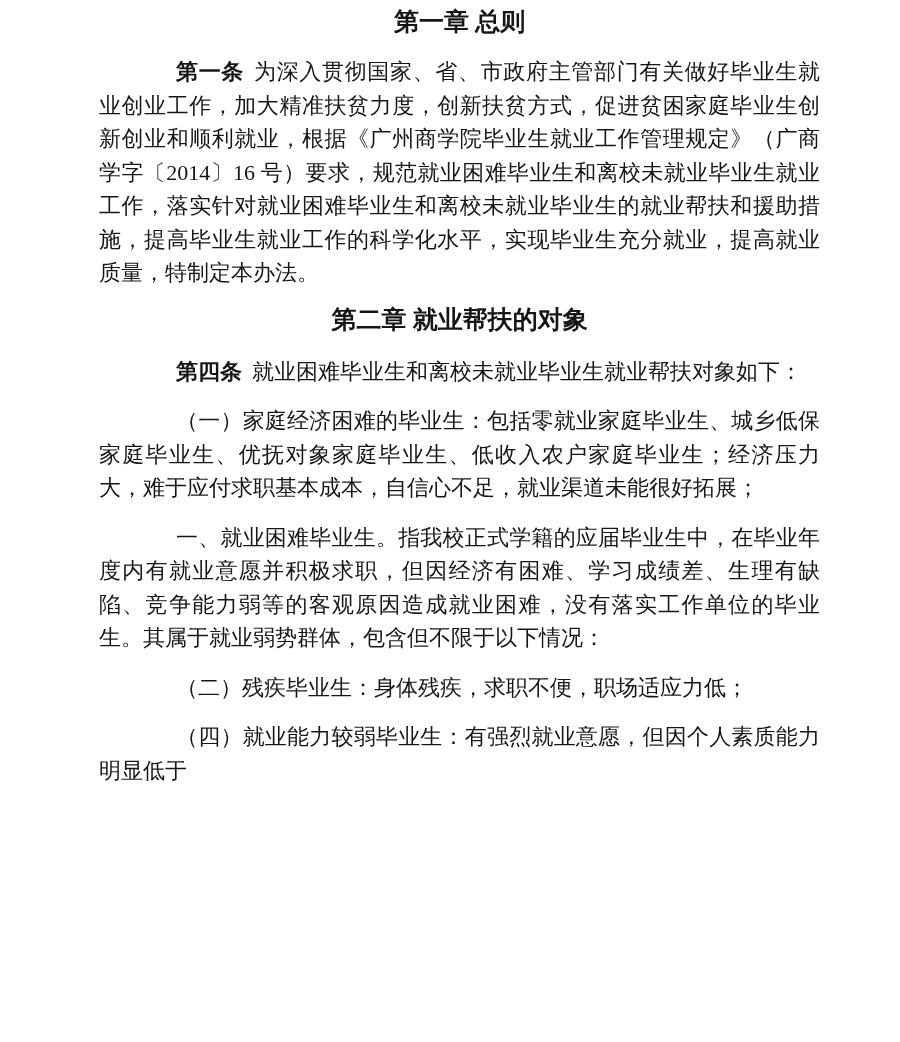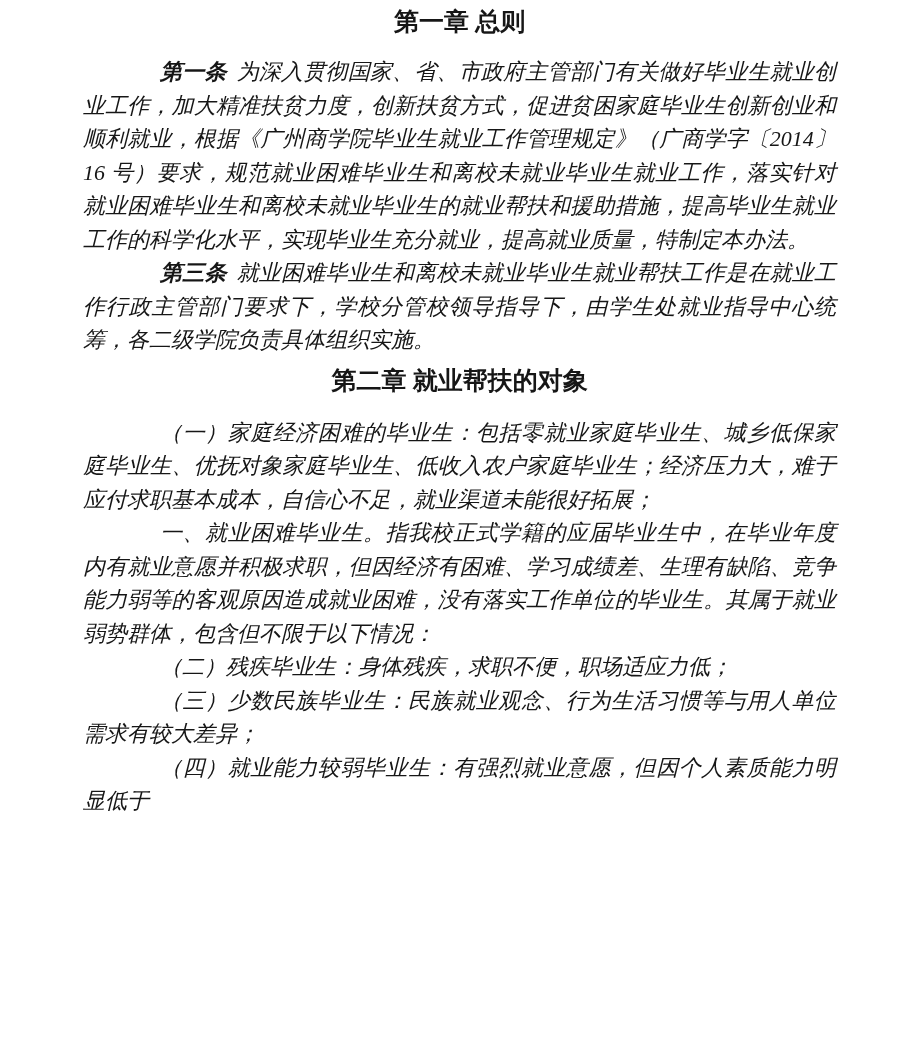--- a/index.html
+++ b/index.html
@@ -15,42 +15,41 @@
     background: #ffffff;
     border-radius: 16px;
   }
   .chapter-title {
     font-size: 25px; line-height: 28px; font-weight: 700;
     text-align: center; margin: 0 0 19px 0;
   }
   .chapter-title.second { margin: 10px 0 21px 0; }
   .para {
     font-size: 22px; line-height: 33.5px;
-    text-align: justify; text-indent: 77px; margin: 0; font-style: italic;
+    text-align: justify; text-indent: 77px; margin: 16px;
   }
   .lbl { font-weight: 700; margin-right: 10px; }
 </style>
 </head>
 <body>
 
 <div class="page">
 
   <h1 class="chapter-title">第一章 总则</h1>
 
   <p class="para"><b class="lbl">第一条</b><span>为深入贯彻国家、省、市政府主管部门有关做好毕业生就业创业工作，加大精准扶贫力度，创新扶贫方式，促进贫困家庭毕业生创新创业和顺利就业，根据《广州商学院毕业生就业工作管理规定》（广商学字〔2014〕16 号）要求，规范就业困难毕业生和离校未就业毕业生就业工作，落实针对就业困难毕业生和离校未就业毕业生的就业帮扶和援助措施，提高毕业生就业工作的科学化水平，实现毕业生充分就业，提高就业质量，特制定本办法。</span></p>
 
 
-  <p class="para"><b class="lbl">第三条</b><span>就业困难毕业生和离校未就业毕业生就业帮扶工作是在就业工作行政主管部门要求下，学校分管校领导指导下，由学生处就业指导中心统筹，各二级学院负责具体组织实施。</span></p>
 
   <h1 class="chapter-title second">第二章 就业帮扶的对象</h1>
 
+  <p class="para"><b class="lbl">第四条</b><span>就业困难毕业生和离校未就业毕业生就业帮扶对象如下：</span></p>
 
   <p class="para"><span>（一）家庭经济困难的毕业生：包括零就业家庭毕业生、城乡低保家庭毕业生、优抚对象家庭毕业生、低收入农户家庭毕业生；经济压力大，难于应付求职基本成本，自信心不足，就业渠道未能很好拓展；</span></p>
 
   <p class="para"><span>一、就业困难毕业生。指我校正式学籍的应届毕业生中，在毕业年度内有就业意愿并积极求职，但因经济有困难、学习成绩差、生理有缺陷、竞争能力弱等的客观原因造成就业困难，没有落实工作单位的毕业生。其属于就业弱势群体，包含但不限于以下情况：</span></p>
 
   <p class="para"><span>（二）残疾毕业生：身体残疾，求职不便，职场适应力低；</span></p>
 
-  <p class="para"><span>（三）少数民族毕业生：民族就业观念、行为生活习惯等与用人单位需求有较大差异；</span></p>
 
   <p class="para"><span>（四）就业能力较弱毕业生：有强烈就业意愿，但因个人素质能力明显低于</span></p>
 
 </div>
 
 </body></html>

